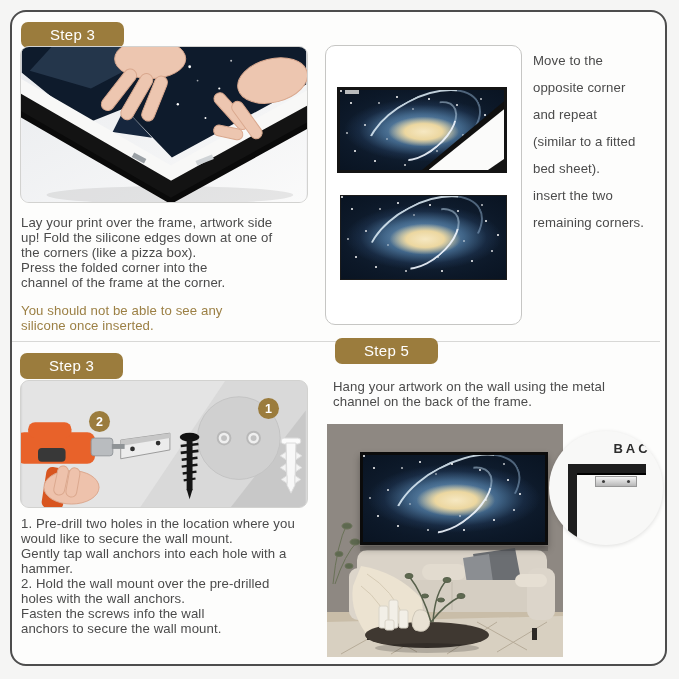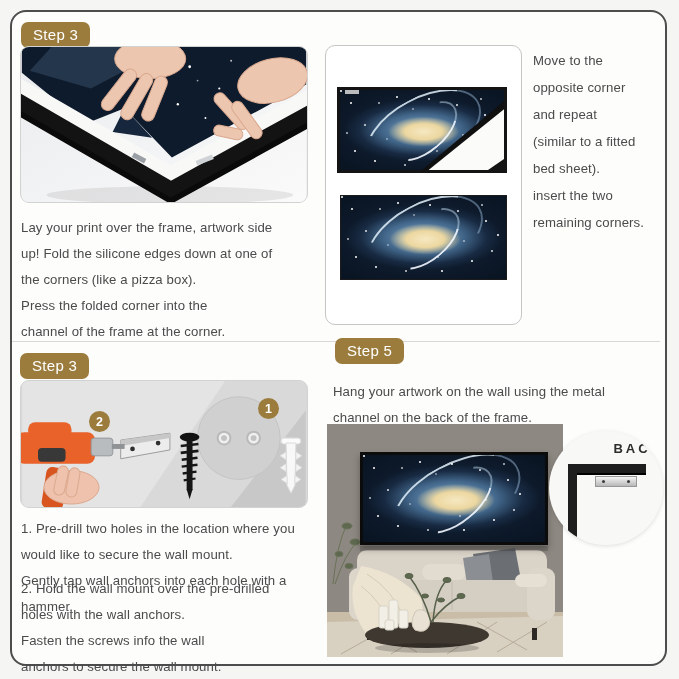--- a/index.html
+++ b/index.html
@@ -1,22 +1,22 @@
 <!DOCTYPE html>
 <html><head>
 <meta charset="utf-8">
 <style>
   html,body{margin:0;padding:0;width:679px;height:679px;background:#f5f5f4;overflow:hidden;
     font-family:"Liberation Sans","DejaVu Sans",sans-serif;}
   #stage{position:relative;width:679px;height:679px;}
   .card{position:absolute;left:10px;top:10px;width:657px;height:656px;background:#fdfdfc;
     border:2px solid #4d4d4d;border-radius:16px;box-sizing:border-box;}
   .badge{position:absolute;background:#9b7c3d;color:#fff;font-size:15px;line-height:1;
-    padding:5px 12px 6px;border-radius:7px;letter-spacing:.3px;}
-  .txt{position:absolute;color:#4b4b4b;font-size:13.2px;line-height:26px;letter-spacing:.1px;}
+    padding:5px 29px 6px;border-radius:7px;letter-spacing:.3px;}
+  .txt{position:absolute;color:#4b4b4b;font-size:13.2px;line-height:15px;letter-spacing:.1px;}
   .preline{white-space:pre-line;}
   .gold{color:#9c8045;}
   .divider{position:absolute;left:12px;top:341px;width:648px;height:1px;background:#d8d8d6;}
   .photo{position:absolute;border:1px solid #d2d2d0;border-radius:9px;overflow:hidden;box-sizing:border-box;background:#f0f0f2;}
   .panel{position:absolute;border:1px solid #c6c6c4;border-radius:10px;background:#fff;box-sizing:border-box;}
   
   .gwrap{position:absolute;box-sizing:border-box;overflow:hidden;background:#0a1422;}
   .galaxy{position:absolute;inset:0;overflow:hidden;
     background:
       radial-gradient(ellipse 30% 26% at 51% 52%, #f6e8c2 0%, #ecd7a0 38%, rgba(236,215,160,0) 72%),
@@ -144,20 +144,22 @@
 (similar to a fitted
 bed sheet).
 insert the two
 remaining corners.</div>
 
   <div class="txt preline" style="left:21px;top:215px;width:310px;">Lay your print over the frame, artwork side
 up! Fold the silicone edges down at one of
 the corners (like a pizza box).
 Press the folded corner into the
 channel of the frame at the corner.</div>
+  <div class="txt preline gold" style="left:21px;top:303px;width:310px;">You should not be able to see any
+silicone once inserted.</div>
 
   <div class="divider"></div>
 
   <div class="badge" style="left:20px;top:353px;">Step 3</div>
 
   <div class="photo" style="left:20px;top:380px;width:288px;height:128px;background:#d9d9d9;">
     <svg width="286" height="126" viewBox="0 0 288 128">
       <rect width="288" height="128" fill="#d9d9d9"></rect>
       <polygon points="0,0 206,0 120,128 0,128" fill="#e4e4e4"></polygon>
       <polygon points="288,30 288,128 212,128" fill="#c8c8c8"></polygon>

